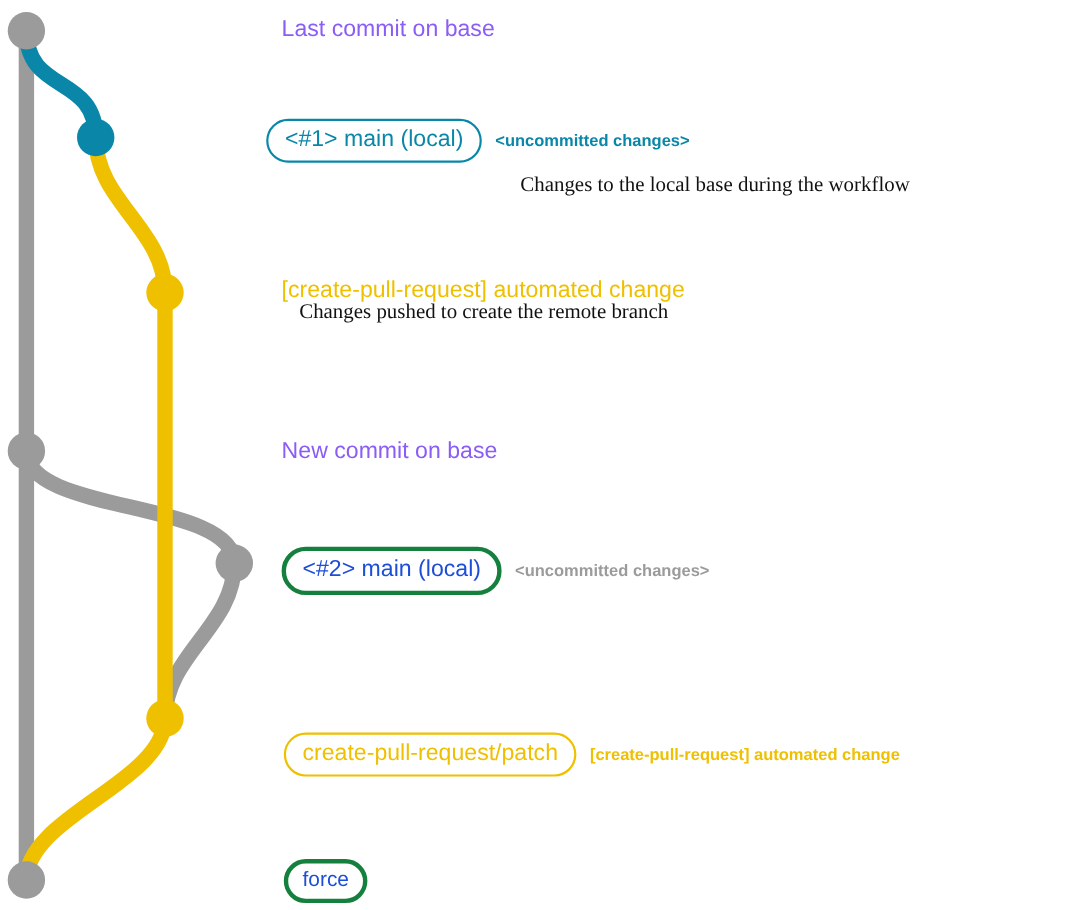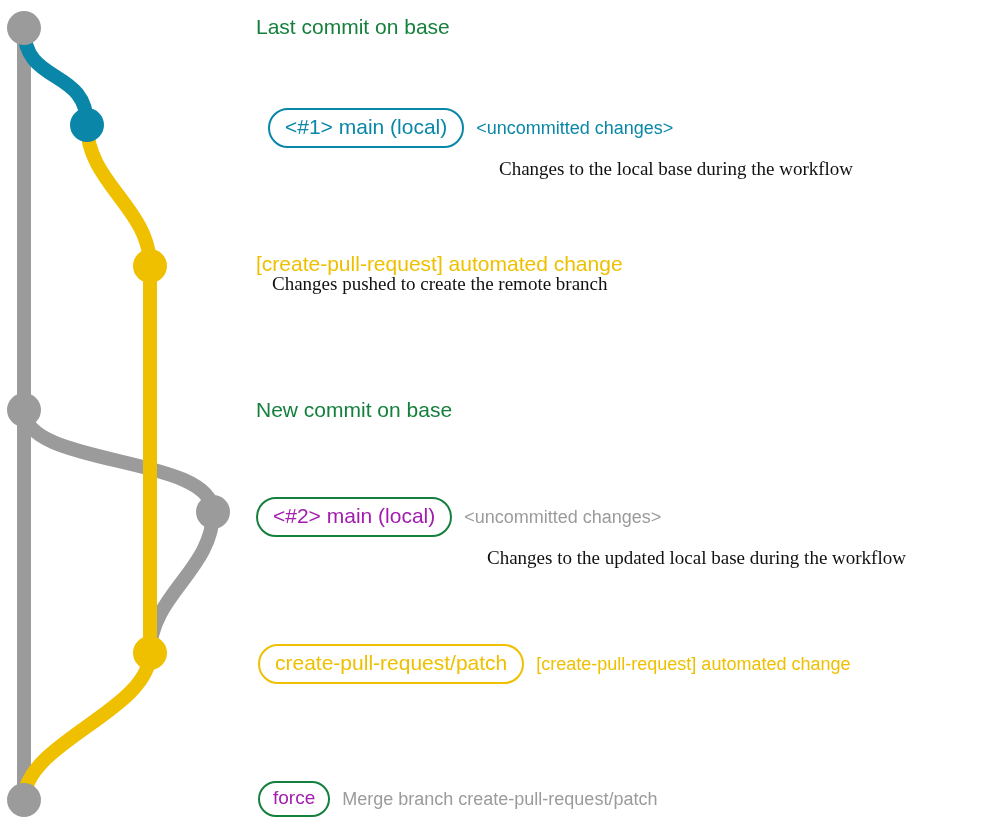--- a/index.html
+++ b/index.html
@@ -33,21 +33,21 @@
   }
 
   .row {
     position: absolute;
   }
 
   
   .heading {
     font-family: "Liberation Sans", sans-serif;
     font-size: 21px;
-    color: #15803d;
+    color: #8b5cf6;
     white-space: nowrap;
     line-height: 1;
   }
 
   
   .badge-line {
     display: flex;
     align-items: center;
     white-space: nowrap;
   }
@@ -59,38 +59,39 @@
     font-size: 21px;
     line-height: 1.05;
     white-space: nowrap;
     box-sizing: border-box;
   }
   .badge.blue {
     border: 2px solid #0a87a8;
     color: #0a87a8;
   }
   .badge.gray {
-    border: 2px solid #15803d;
-    color: #a21caf;
+    border: 4px solid #15803d;
+    color: #1d4ed8;
   }
   .badge.yellow {
     border: 2px solid #efc000;
     color: #efc000;
   }
   .badge.small {
     font-size: 19px;
     padding: 5px 13px 7px 13px;
   }
 
   .subject {
     font-family: "Liberation Sans", sans-serif;
-    font-size: 18px;
+    font-size: 15px;
     white-space: nowrap;
     margin-left: 12px;
     line-height: 1;
+    font-weight: bold;
   }
   .subject.blue   { color: #0a87a8; }
   .subject.yellow { color: #efc000; }
   .subject.gray   { color: #9b9b9b; }
 
   
   .subject-solo {
     font-family: "Liberation Sans", sans-serif;
     font-size: 21px;
     white-space: nowrap;
@@ -134,21 +135,21 @@
   <circle cx="150" cy="653" r="17" fill="#efc000"></circle>
   <circle cx="24" cy="800" r="17" fill="#9b9b9b"></circle>
 </svg>
 
 <div class="labels">
 
   <div class="row" style="left:256px; top:16px;">
     <div class="heading">Last commit on base</div>
   </div>
 
-  <div class="row" style="left:268px; top:108px;">
+  <div class="row" style="left:242px; top:108px;">
     <div class="badge-line">
       <span class="badge blue">&lt;#1&gt; main (local)</span>
       <span class="subject blue">&lt;uncommitted changes&gt;</span>
     </div>
     <div class="desc" style="margin-left:231px; margin-top:11px;">Changes to the local base during the workflow</div>
   </div>
 
   <div class="row" style="left:256px; top:253px;">
     <div class="subject-solo yellow">[create-pull-request] automated change</div>
     <div class="desc" style="margin-left:16px; ">Changes pushed to create the remote branch</div>
@@ -156,30 +157,28 @@
 
   <div class="row" style="left:256px; top:399px;text-align:right;">
     <div class="heading">New commit on base</div>
   </div>
 
   <div class="row" style="left:256px; top:497px;">
     <div class="badge-line">
       <span class="badge gray">&lt;#2&gt; main (local)</span>
       <span class="subject gray">&lt;uncommitted changes&gt;</span>
     </div>
-    <div class="desc" style="margin-left:231px; margin-top:11px;">Changes to the updated local base during the workflow</div>
   </div>
 
-  <div class="row" style="left:258px; top:644px;">
+  <div class="row" style="left:258px; top:666px;">
     <div class="badge-line">
       <span class="badge yellow">create-pull-request/patch</span>
       <span class="subject yellow">[create-pull-request] automated change</span>
     </div>
   </div>
 
   <div class="row" style="left:258px; top:781px;">
     <div class="badge-line">
       <span class="badge gray small">force</span>
-      <span class="subject gray">Merge branch create-pull-request/patch</span>
     </div>
   </div>
 
 </div>
 
 </body></html>

